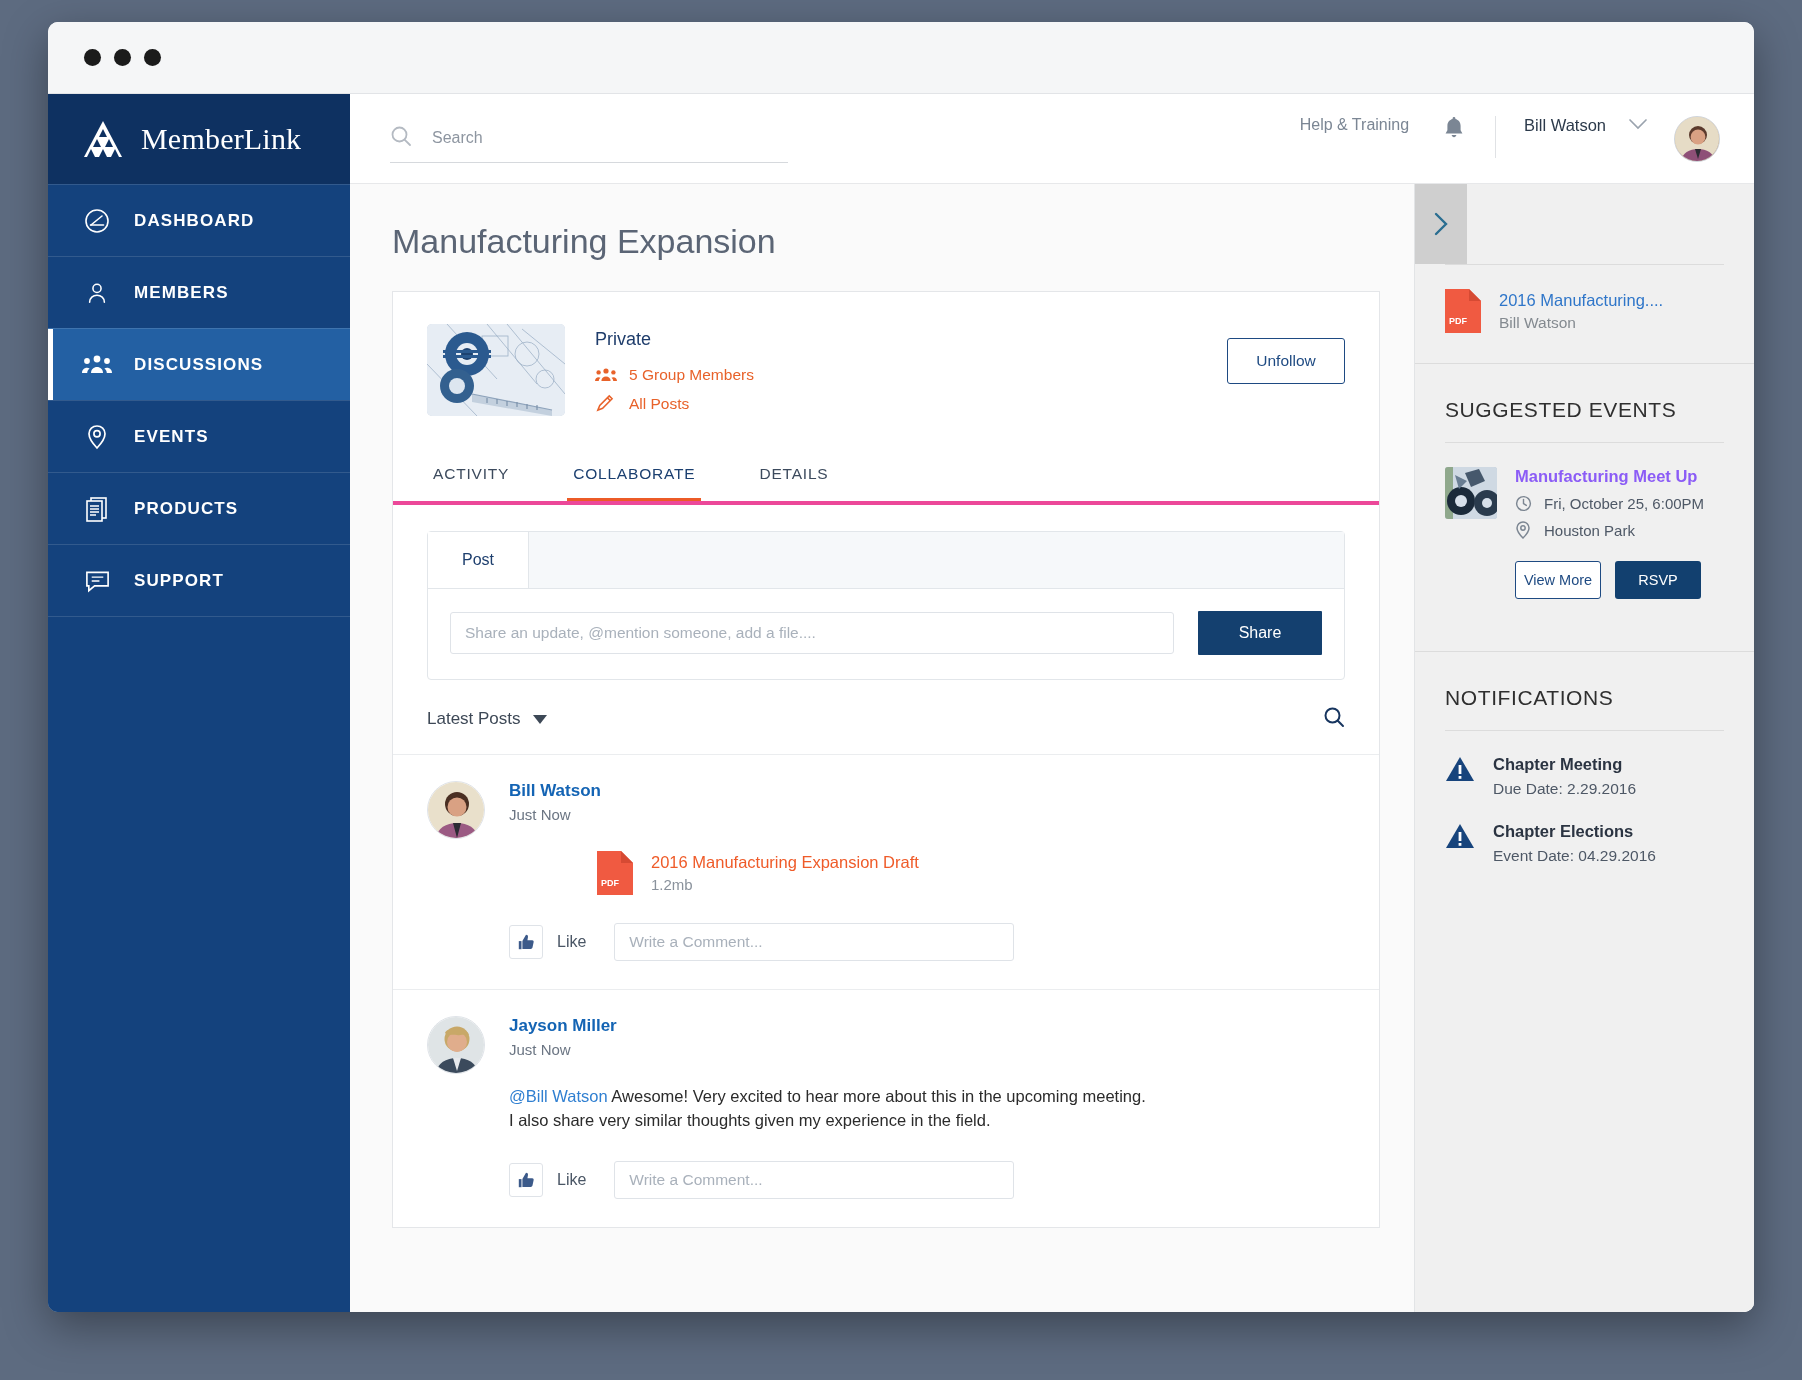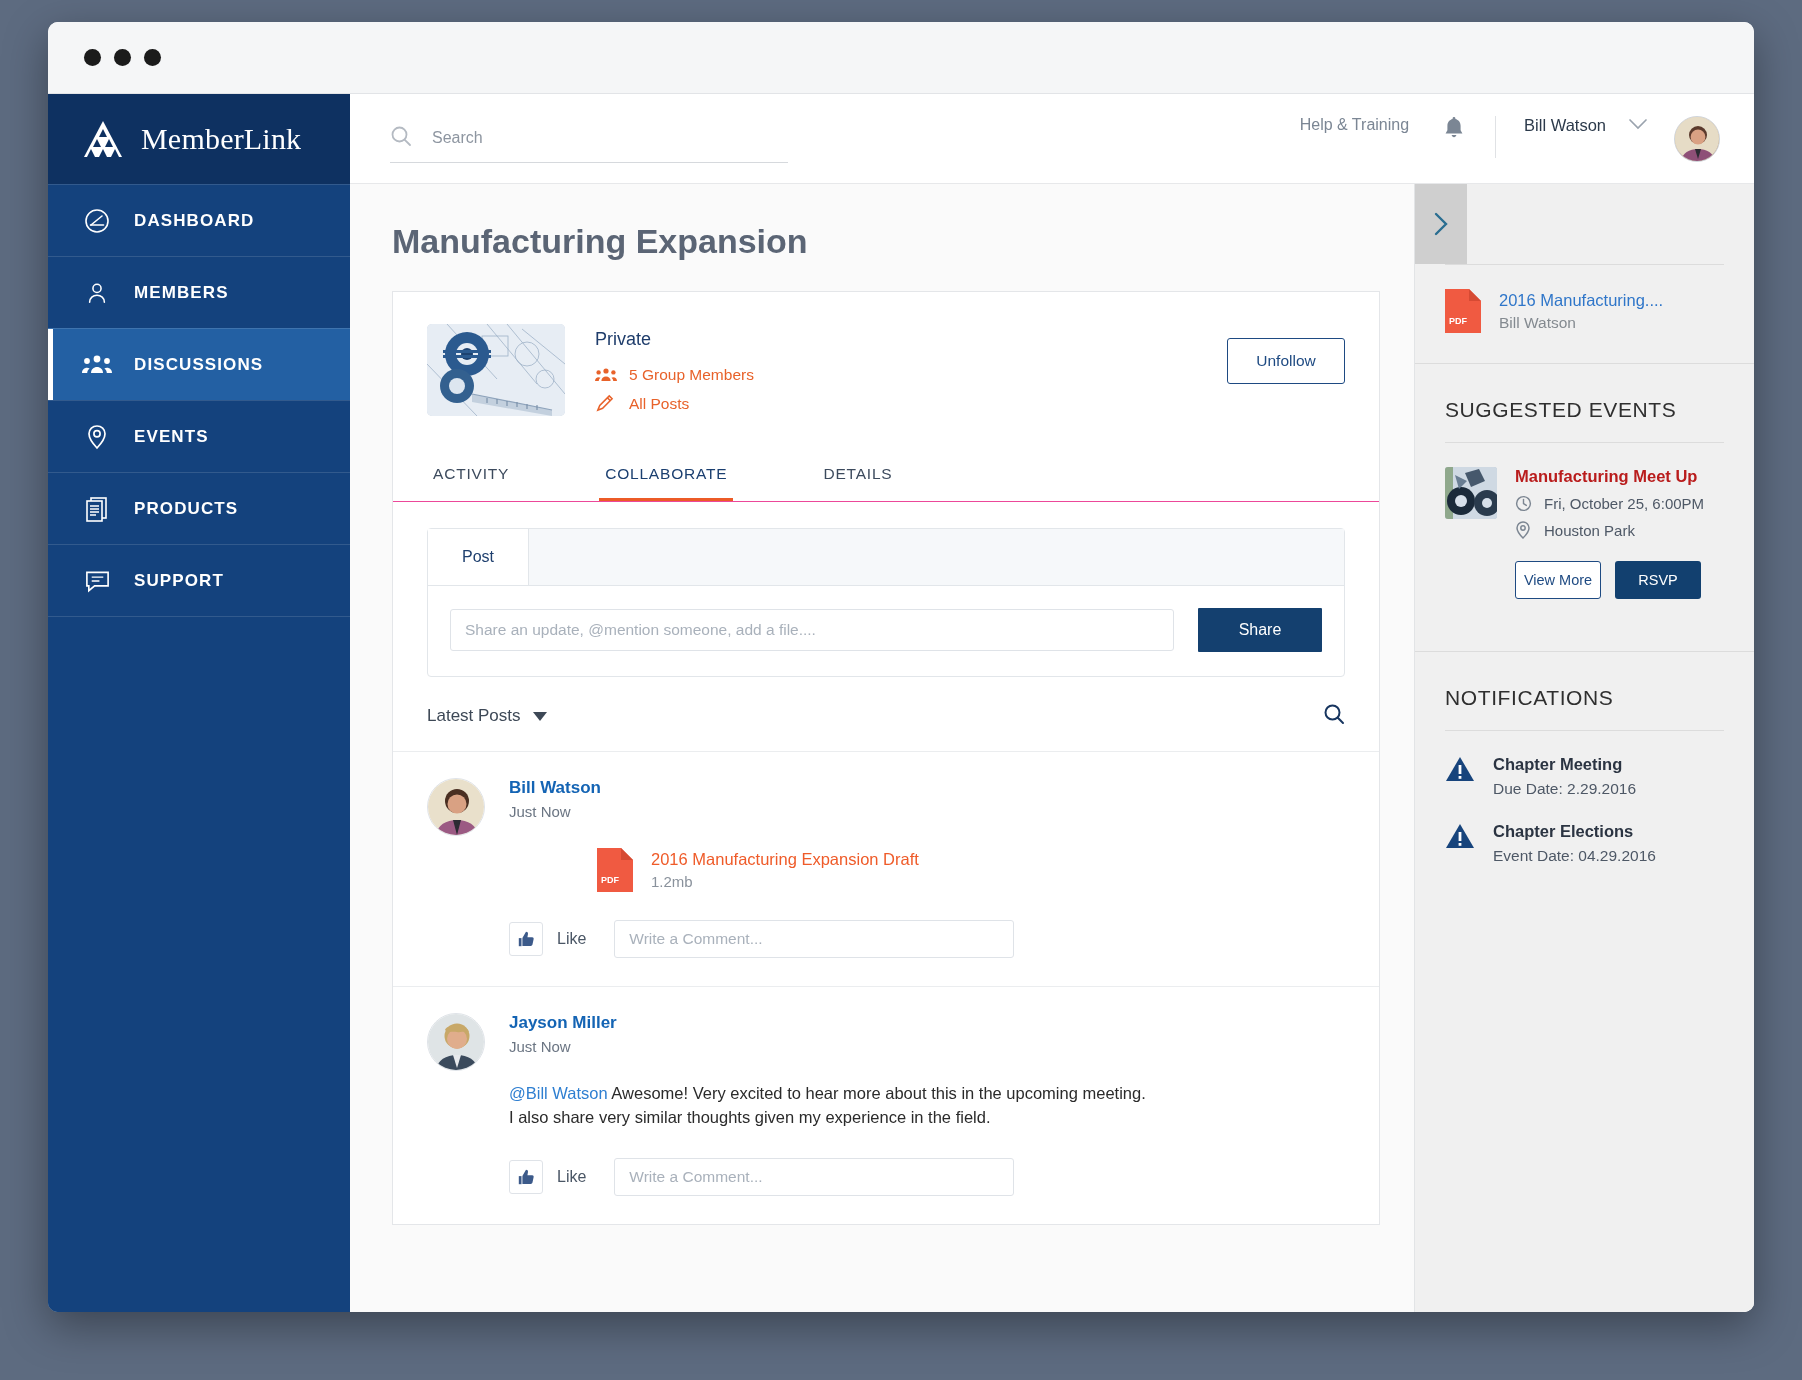--- a/index.html
+++ b/index.html
@@ -107,21 +107,21 @@
   }
 
   .body-row { flex: 1; display: flex; min-height: 0; }
   .content {
     flex: 1; min-width: 0;
     padding: 0 34px 0 42px;
     overflow: hidden;
     background: #fafafa;
   }
   .page-title {
-    font-size: 34px; color: #5b6575; font-weight: bold;
+    font-size: 34px; color: #5b6575; font-weight: normal;
     margin: 38px 0 30px 0;
   }
 
   .card {
     background: #ffffff;
     border: 1px solid #e4e6e9;
   }
   .group-head { display: flex; padding: 32px 34px 26px 34px; }
   .group-thumb {
     width: 138px; height: 92px; flex: 0 0 138px;
@@ -139,22 +139,21 @@
     margin-top: 14px;
     width: 118px; height: 46px;
     border: 1px solid #1e4a82; border-radius: 3px;
     background: #ffffff; color: #1e4a82;
     font-family: "Liberation Sans", sans-serif;
     font-size: 15.5px; cursor: pointer;
   }
 
   .tabs {
     display: flex; padding: 0 34px;
-    border-bottom: 1px solid #ec4899;
-    gap: 32px;
+    border-bottom: 4px solid #ec4899;
   }
   .tab {
     padding: 16px 6px 15px 6px; margin-right: 52px;
     font-size: 15.5px; letter-spacing: 0.8px;
     color: #3c4a5d; cursor: pointer;
     border-bottom: 3px solid transparent;
   }
   .tab.active { color: #1b3f70; border-bottom-color: #ec5b27; }
 
   .composer-wrap { padding: 26px 34px 0 34px; }
@@ -247,21 +246,21 @@
   .file-row { display: flex; align-items: center; padding: 24px 0 30px 0; }
   .file-name { color: #2f76c9; font-size: 16.5px; cursor: pointer; }
   .file-owner { color: #848a90; font-size: 15.5px; margin-top: 4px; }
 
   .event-row { display: flex; padding: 24px 0 0 0; }
   .event-thumb {
     width: 52px; height: 52px; flex: 0 0 52px; border-radius: 3px;
     overflow: hidden; background: #b9c4d2;
   }
   .event-info { margin-left: 18px; flex: 1; }
-  .event-name { color: #b91c1c; font-size: 16.5px; font-weight: bold; cursor: pointer; }
+  .event-name { color: #8b5cf6; font-size: 16.5px; font-weight: bold; cursor: pointer; }
   .event-line { display: flex; align-items: center; margin-top: 9px; }
   .event-line .ei { width: 18px; margin-right: 11px; display:flex; }
   .event-line .et { color: #4e5866; font-size: 15px; }
   .event-btns { display: flex; margin: 22px 0 0 70px; }
   .btn-outline {
     width: 86px; height: 38px; border: 1px solid #1e4a82; border-radius: 3px;
     background: #ffffff; color: #1e4a82;
     font-family: "Liberation Sans", sans-serif; font-size: 14.5px; cursor: pointer;
   }
   .btn-solid {

